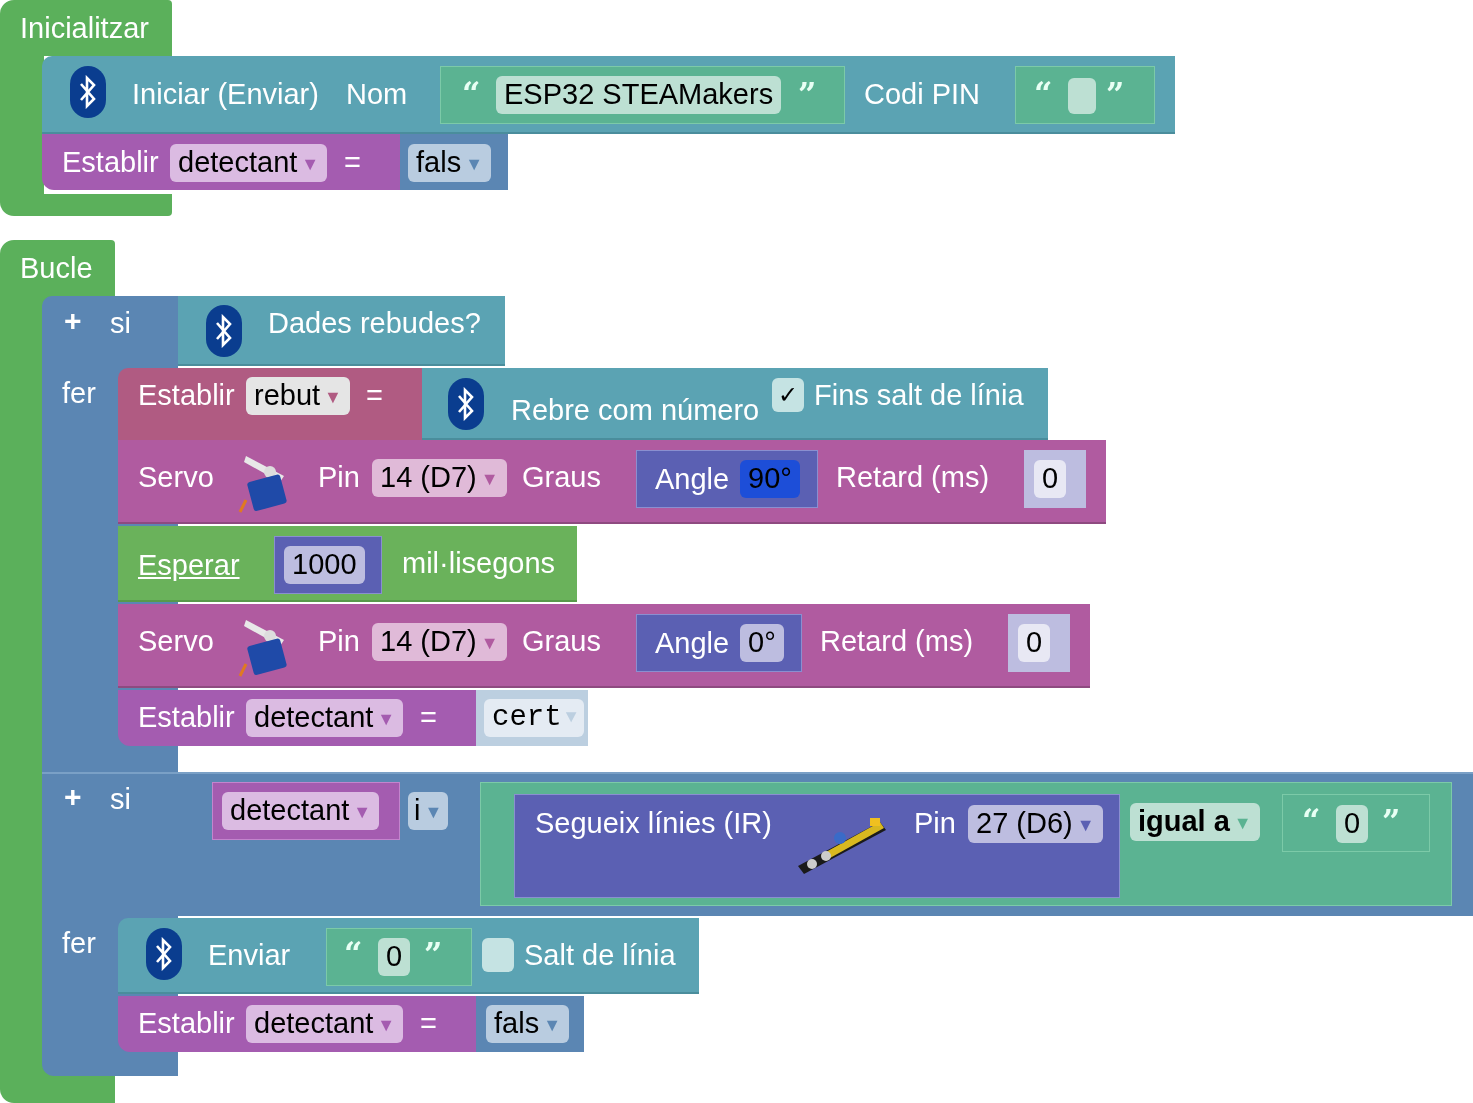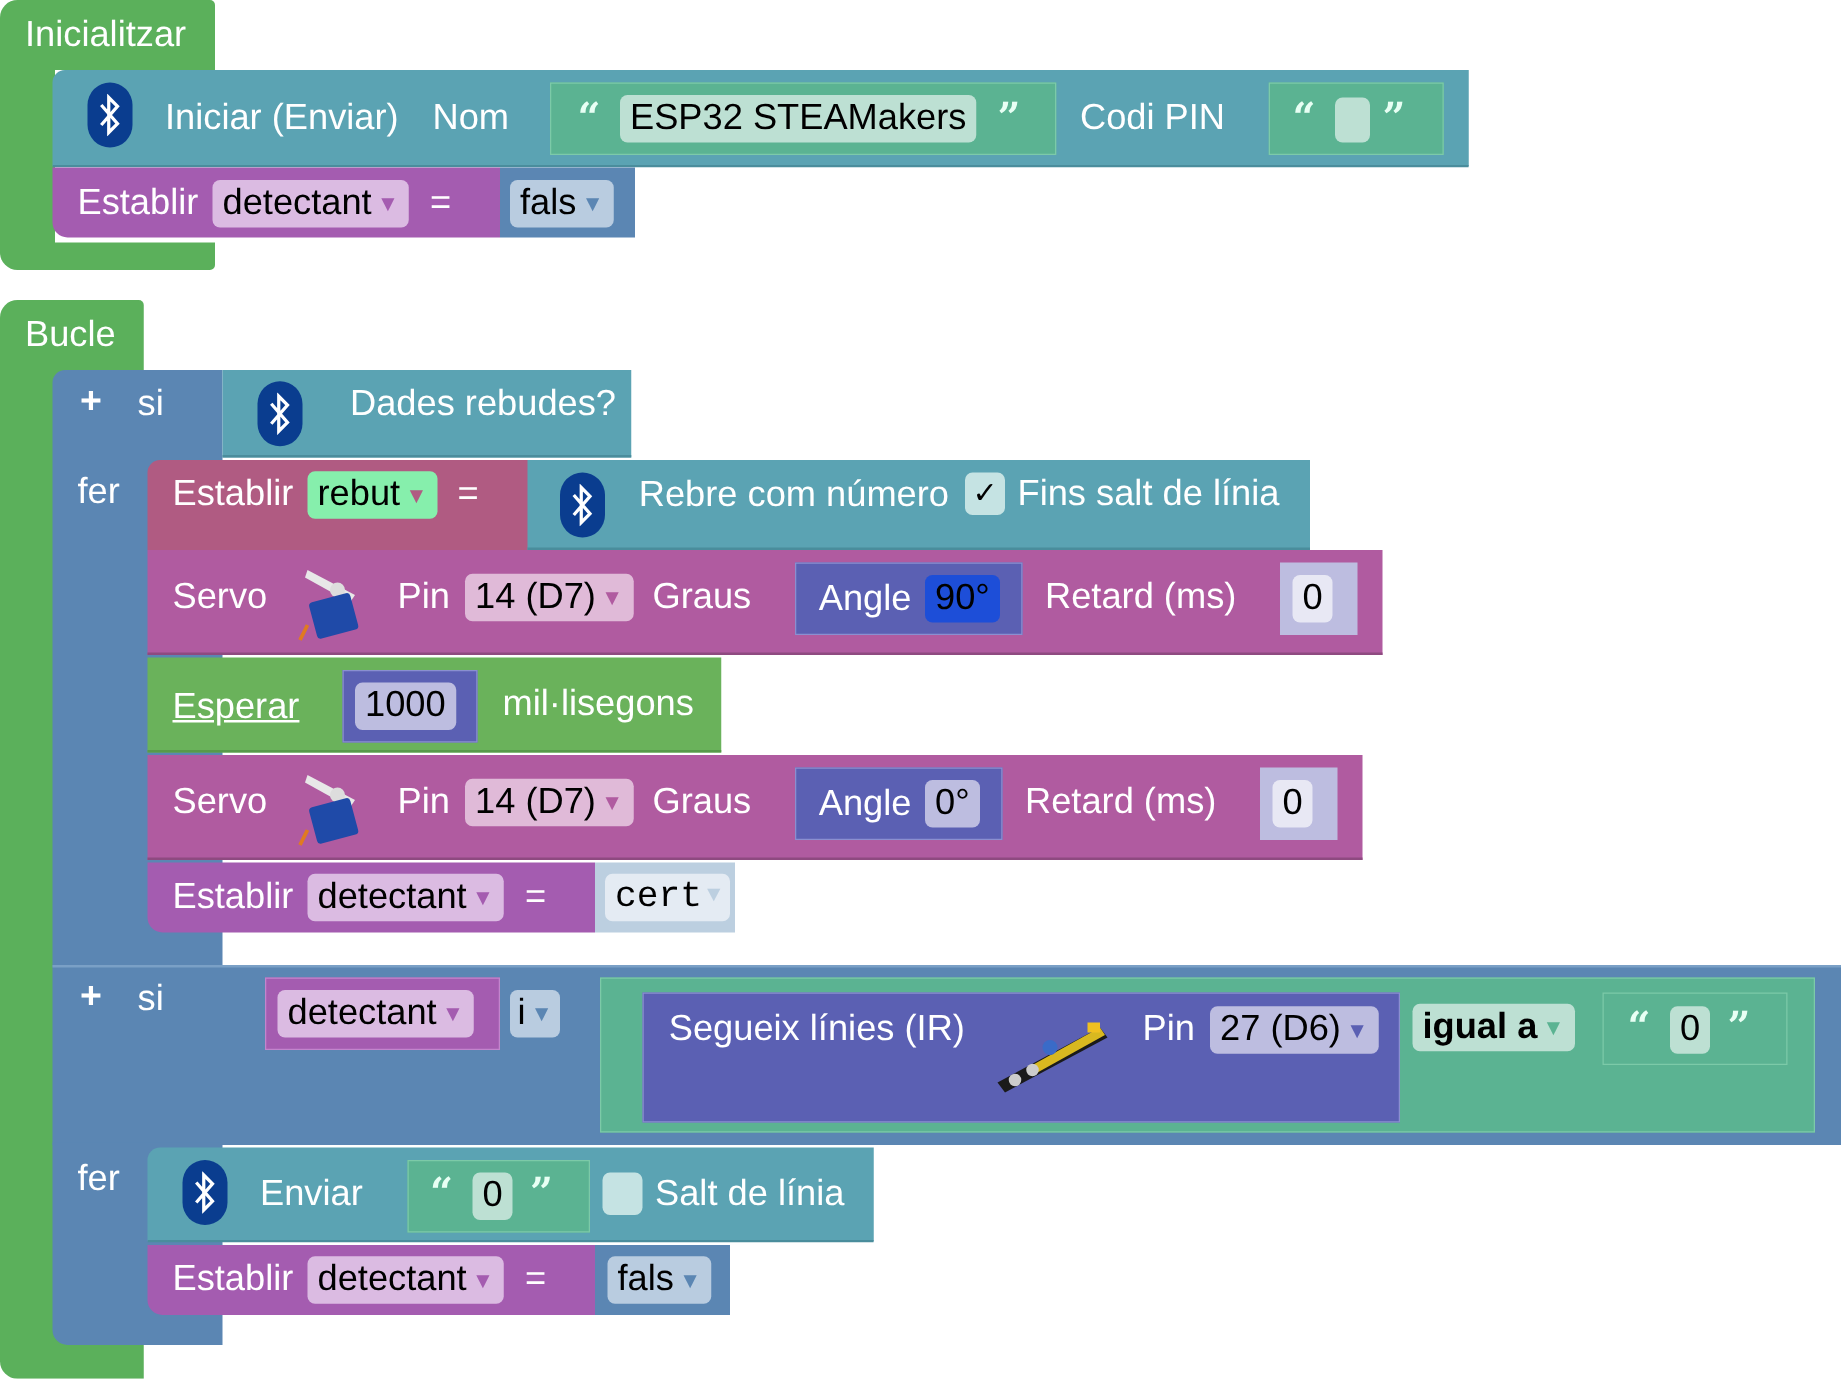--- a/index.html
+++ b/index.html
@@ -60,35 +60,35 @@
 <div class="plus" style="left:64px;top:306px;">+</div>
 <div class="txt" style="left:110px;top:305px;">si</div>
 <div class="txt" style="left:62px;top:375px;">fer</div>
 
 <div class="blk" style="left:178px;top:296px;width:327px;height:70px;background:#5ba3b3;border-bottom:2px solid #4a8d9c;"></div>
 <div class="bt" style="left:206px;top:305px;">
   <svg width="20" height="34" viewBox="0 0 20 34">
       <path d="M3 9 L16 24 L9 31 L9 3 L16 10 L3 25" fill="none" stroke="#fff" stroke-width="2.6"></path>
     </svg>
 </div>
-<div class="txt" style="left:280px;top:305px;">Dades rebudes?</div>
+<div class="txt" style="left:268px;top:305px;">Dades rebudes?</div>
 
 <div class="blk" style="left:118px;top:368px;width:306px;height:72px;background:#b05b82;border-radius:10px 0 0 0;"></div>
 <div class="txt" style="left:138px;top:377px;">Establir</div>
-<div class="field" style="left:246px;top:377px;background:#86efac;">
+<div class="field" style="left:246px;top:377px;background:#e5e5e5;">
   <span>rebut</span><span class="arrow" style="color:#b05b82;">▼</span>
 </div>
 <div class="txt" style="left:366px;top:377px;">=</div>
 <div class="blk" style="left:422px;top:368px;width:626px;height:72px;background:#5ba3b3;border-bottom:2px solid #4a8d9c;"></div>
 <div class="bt" style="left:448px;top:378px;">
   <svg width="20" height="34" viewBox="0 0 20 34">
       <path d="M3 9 L16 24 L9 31 L9 3 L16 10 L3 25" fill="none" stroke="#fff" stroke-width="2.6"></path>
     </svg>
 </div>
-<div class="txt" style="left:511px;top:378px;">Rebre com número</div>
+<div class="txt" style="left:511px;top:392px;">Rebre com número</div>
 <div class="chk" style="left:772px;top:378px;">✓</div>
 <div class="txt" style="left:814px;top:377px;">Fins salt de línia</div>
 
 <div class="blk" style="left:118px;top:440px;width:988px;height:84px;background:#b05ba0;border-bottom:2px solid #8e4a80;"></div>
 <div class="txt" style="left:138px;top:459px;">Servo</div>
 <div style="position:absolute;left:236px;top:448px;width:60px;height:68px;">
   <svg width="60" height="68" viewBox="0 0 60 68">
     <path d="M10 8 L48 28 L44 34 L8 14 Z" fill="#e8e8e8"></path>
     <circle cx="34" cy="24" r="6" fill="#ddd"></circle>
     <rect x="14" y="30" width="34" height="30" rx="3" fill="#1f4aa8" transform="rotate(-15 30 45)"></rect>

